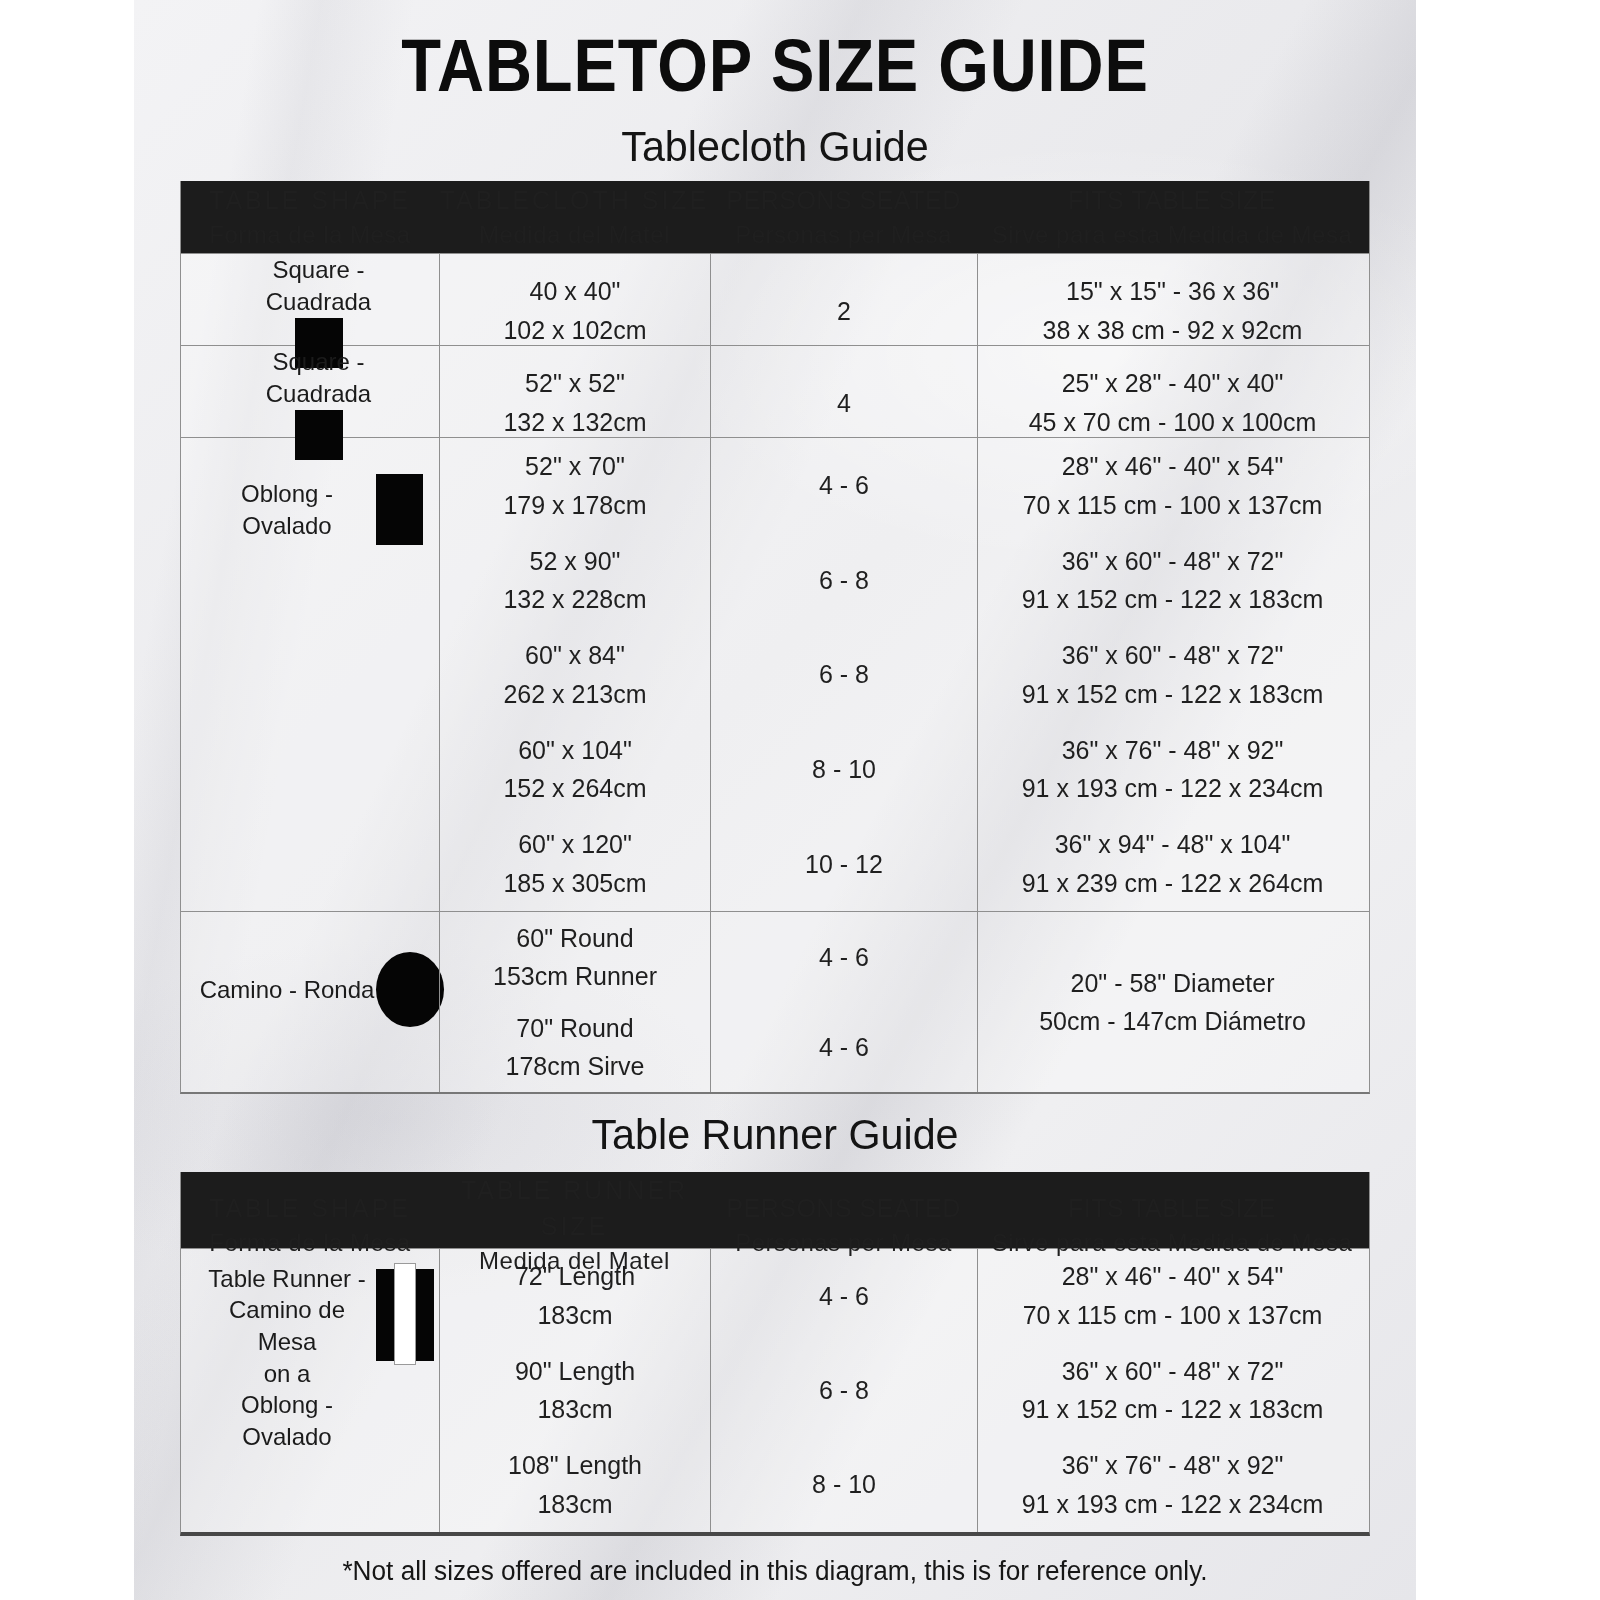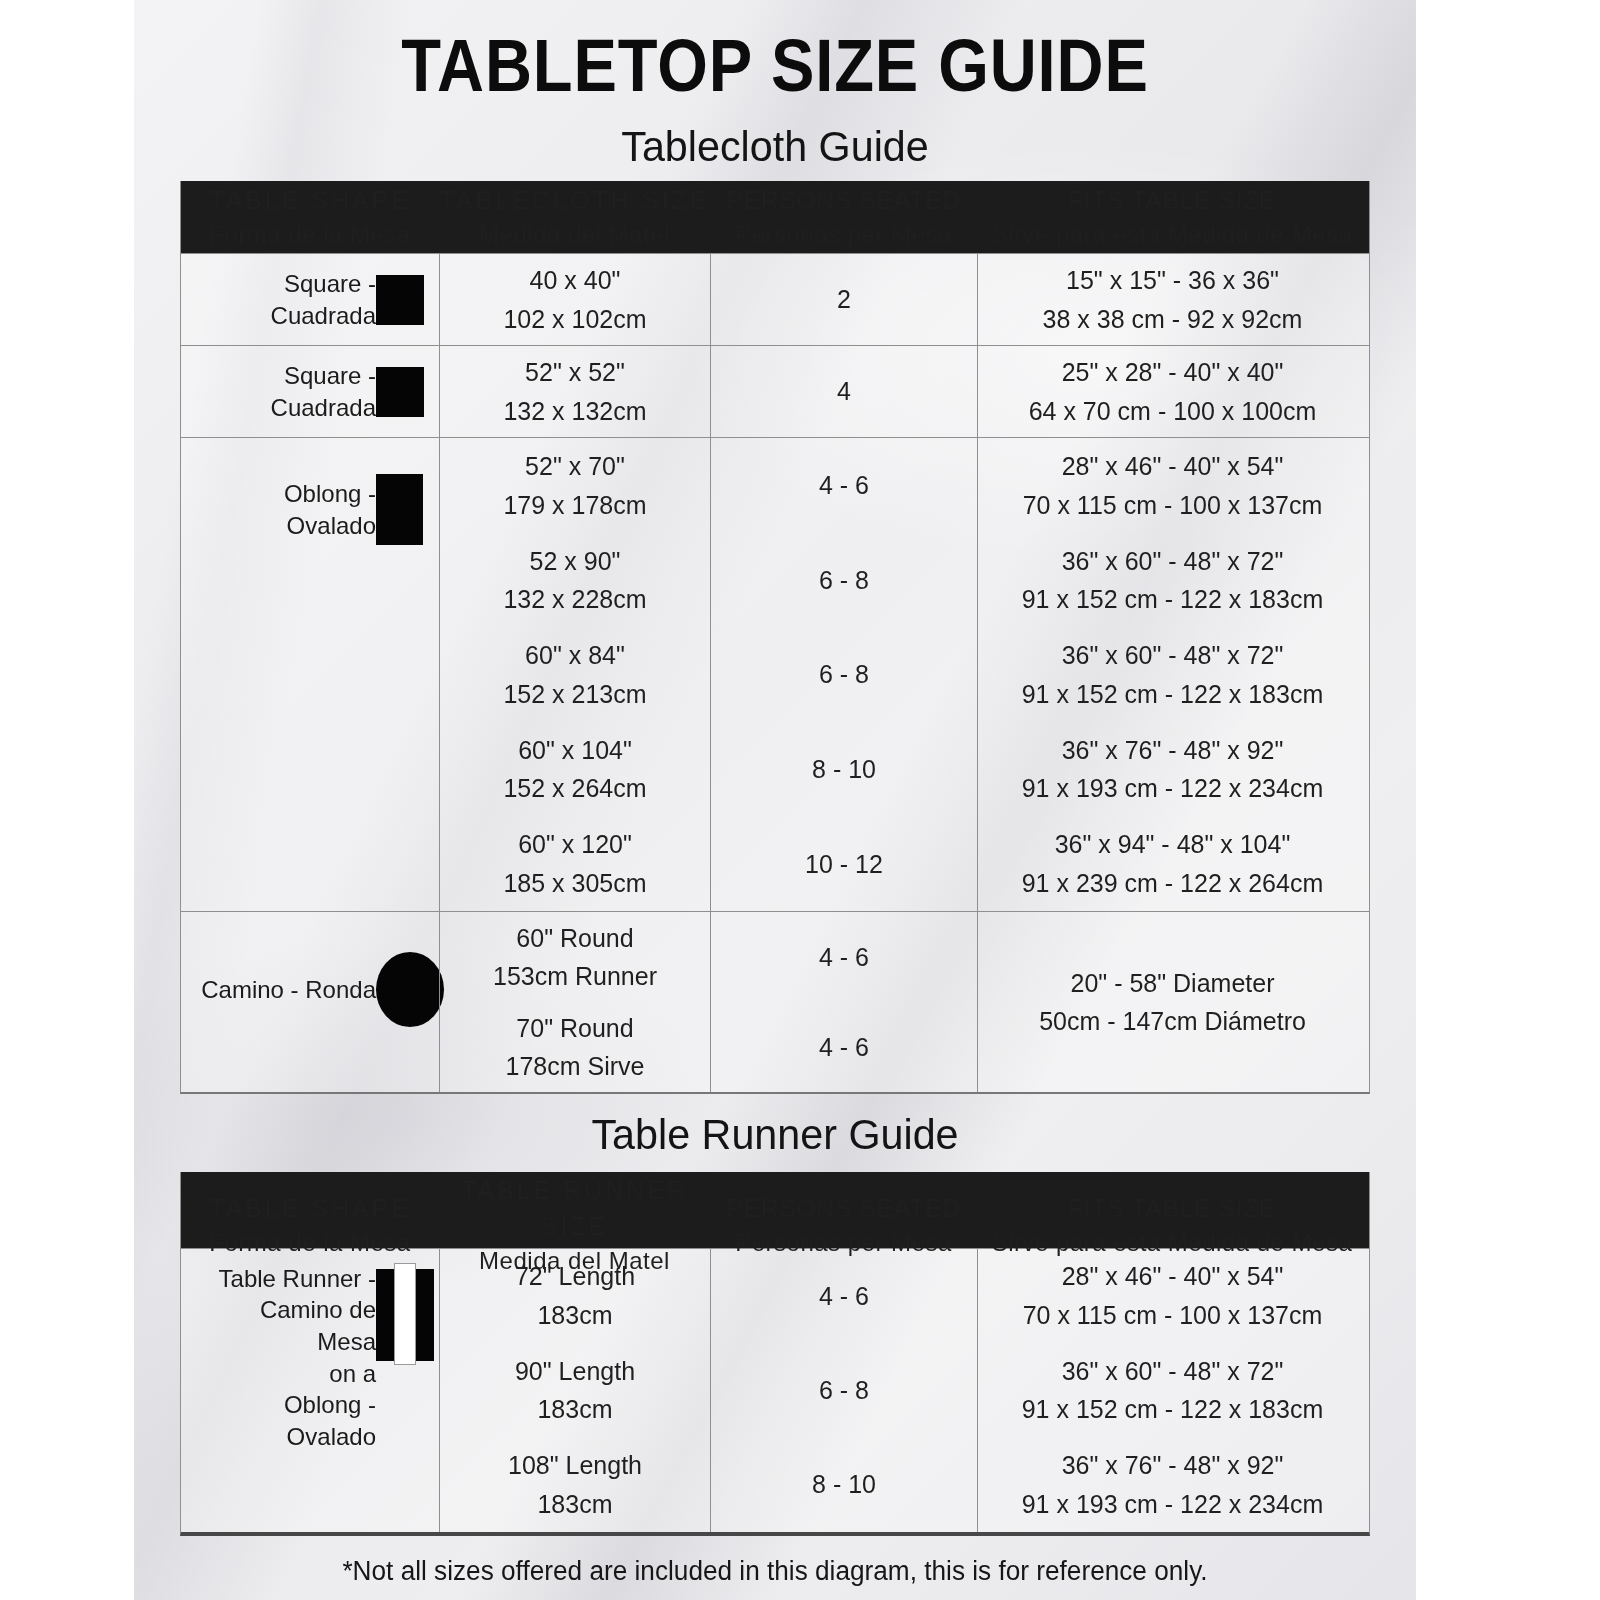--- a/index.html
+++ b/index.html
@@ -60,22 +60,22 @@
   .cloth .thead{height:72px;}
   .runner .thead{height:76px;}
 
   .row-simple{height:91px;}
   .row-oblong{height:473px;}
   .row-round{height:180px;}
   .runner-body{height:283px;}
 
   
   .shape-cell{
-    flex-direction:row;justify-content:flex-start;align-items:center;
-    padding-left:17px;box-sizing:border-box;text-align:right;
+    flex-direction:column;justify-content:flex-start;align-items:center;
+    padding-left:17px;box-sizing:border-box;text-align:center;
   }
   .shape-cell .shape-label{font-size:24px;line-height:1.32;color:#1b1b1b;width:178px;flex:none;}
   .shape-top{align-items:flex-start;padding-top:36px;}
   .shape-top .shape-inner{display:flex;flex-direction:row;align-items:center;width:100%;}
   .shape-round-cell{align-items:flex-start;padding-top:40px;}
   .shape-runner-cell{align-items:flex-start;padding-top:14px;}
   .pre{white-space:pre-line;}
 
   .icon-square{width:48px;height:50px;background:#050505;flex:none;}
   .icon-oblong{width:47px;height:71px;background:#050505;flex:none;}
@@ -155,21 +155,21 @@
       <div class="cell">
         <div class="blk">
           <div>52" x 52"</div>
           <div>132 x 132cm</div>
         </div>
       </div>
       <div class="cell">4</div>
       <div class="cell">
         <div class="blk">
           <div>25" x 28" - 40" x 40"</div>
-          <div>64 x 70 cm - 100 x 100cm</div>
+          <div>45 x 70 cm - 100 x 100cm</div>
         </div>
       </div>
     </div>
 
     <div class="grow row-oblong">
       <div class="cell shape-cell shape-top">
         <div class="shape-inner">
           <div class="shape-label">Oblong - Ovalado</div>
           <div class="icon-oblong"></div>
         </div>
@@ -178,21 +178,21 @@
         <div class="sub blk">
           <div>52" x 70"</div>
           <div>179 x 178cm</div>
         </div>
         <div class="sub blk">
           <div>52 x 90"</div>
           <div>132 x 228cm</div>
         </div>
         <div class="sub blk">
           <div>60" x 84"</div>
-          <div>152 x 213cm</div>
+          <div>262 x 213cm</div>
         </div>
         <div class="sub blk">
           <div>60" x 104"</div>
           <div>152 x 264cm</div>
         </div>
         <div class="sub blk">
           <div>60" x 120"</div>
           <div>185 x 305cm</div>
         </div>
       </div>

